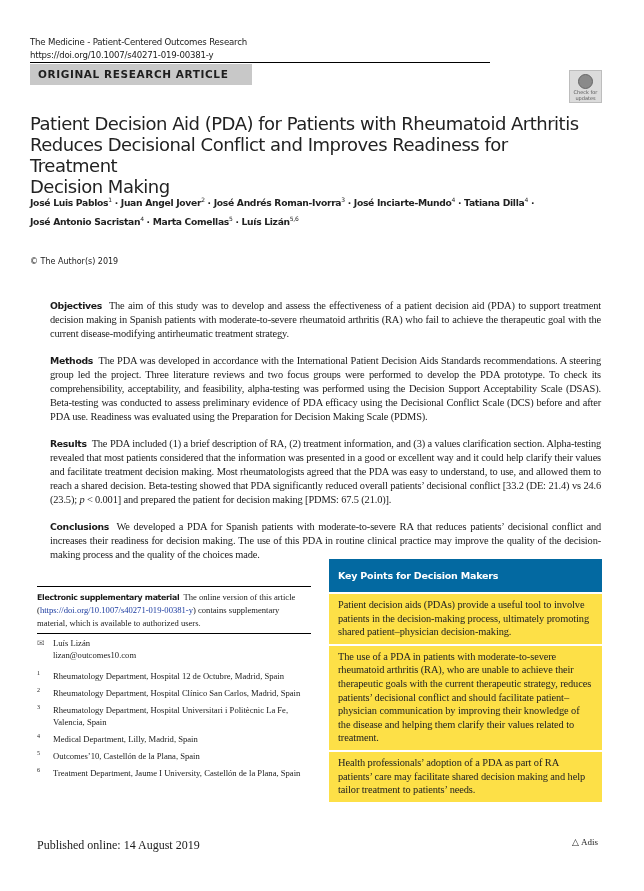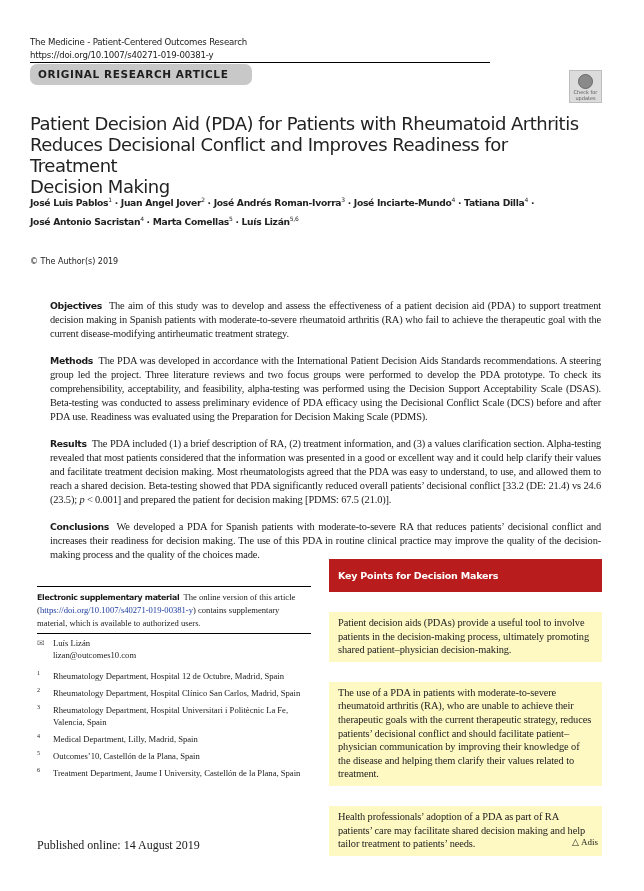--- a/index.html
+++ b/index.html
@@ -3,21 +3,21 @@
 <meta charset="utf-8">
 <style>
   html, body { margin: 0; padding: 0; background: #ffffff; }
   body { width: 644px; height: 891px; position: relative; overflow: hidden; color: #1a1a1a; }
   .sans { font-family: "DejaVu Sans", "Liberation Sans", sans-serif; }
   .serif { font-family: "Liberation Serif", "DejaVu Serif", serif; }
 
   .journal { position: absolute; left: 30px; top: 36px; font-size: 8.6px; line-height: 13px; letter-spacing: -0.2px; }
   .rule-top { position: absolute; left: 30px; top: 62px; width: 460px; height: 1px; background: #000; }
   .article-type { position: absolute; left: 30px; top: 64px; width: 222px; height: 21px; background: #c8c8c8;
-    font-size: 10.5px; font-weight: bold; letter-spacing: 0.6px; line-height: 21px; padding-left: 8px; box-sizing: border-box; color: #1e1e1e; border-radius: 7px; }
+    font-size: 10.5px; font-weight: bold; letter-spacing: 0.6px; line-height: 21px; padding-left: 8px; box-sizing: border-box; color: #1e1e1e; }
   .crossmark { position: absolute; left: 569px; top: 70px; width: 33px; height: 33px; background: #dcdcdc; border: 1px solid #bdbdbd;
     box-sizing: border-box; text-align: center; }
   .crossmark .circle { width: 15px; height: 15px; border-radius: 50%; background: #8a8a8a; margin: 3px auto 1px; border: 1px solid #666; box-sizing: border-box; }
   .crossmark .txt { font-size: 5px; line-height: 5.5px; color: #555; }
 
   .title { position: absolute; left: 30px; top: 113px; width: 560px; font-size: 18px; line-height: 21px; letter-spacing: -0.5px; color: #222; }
   .authors { position: absolute; left: 30px; top: 192px; width: 590px; font-size: 9.2px; line-height: 16px; letter-spacing: -0.3px; font-weight: bold; color: #222; }
   .authors sup { font-size: 6px; font-weight: normal; }
   .copyright { position: absolute; left: 30px; top: 257px; font-size: 8px; }
 
@@ -36,22 +36,22 @@
   .corr .env { position: absolute; left: 0; top: 0; font-size: 9px; color: #666; }
   .corr .body { margin-left: 16px; }
 
   .affils { position: absolute; left: 37px; top: 670px; width: 280px; }
   .affil { position: relative; font-size: 8.6px; line-height: 12px; margin-bottom: 5px; padding-left: 16px; }
   .affil .num { position: absolute; left: 0; top: -3px; font-size: 6px; }
 
   .published { position: absolute; left: 37px; top: 838px; font-size: 12px; }
 
   .keypoints { position: absolute; left: 329px; top: 559px; width: 273px; }
-  .kp-head { background: #b91c1c; color: #fff; font-weight: bold; font-size: 9.5px; height: 33px; line-height: 33px; padding-left: 9px; letter-spacing: -0.2px; }
-  .kp-item { background: #fef9c3; margin-top: 20px; padding: 4px 9px 5px 9px; font-size: 10.4px; line-height: 13.6px; color: #222; letter-spacing: -0.1px; }
+  .kp-head { background: #0369a1; color: #fff; font-weight: bold; font-size: 9.5px; height: 33px; line-height: 33px; padding-left: 9px; letter-spacing: -0.2px; }
+  .kp-item { background: #fde047; margin-top: 2px; padding: 4px 9px 5px 9px; font-size: 10.4px; line-height: 13.6px; color: #222; letter-spacing: -0.1px; }
   .kp-item:first-of-type { margin-top: 3px; }
 
   .adis { position: absolute; left: 572px; top: 837px; font-size: 9px; }
   .adis .tri { font-size: 9px; margin-right: 2px; }
 </style>
 </head>
 <body>
 
 <div class="journal sans">
   <div>The Medicine - Patient-Centered Outcomes Research</div>

